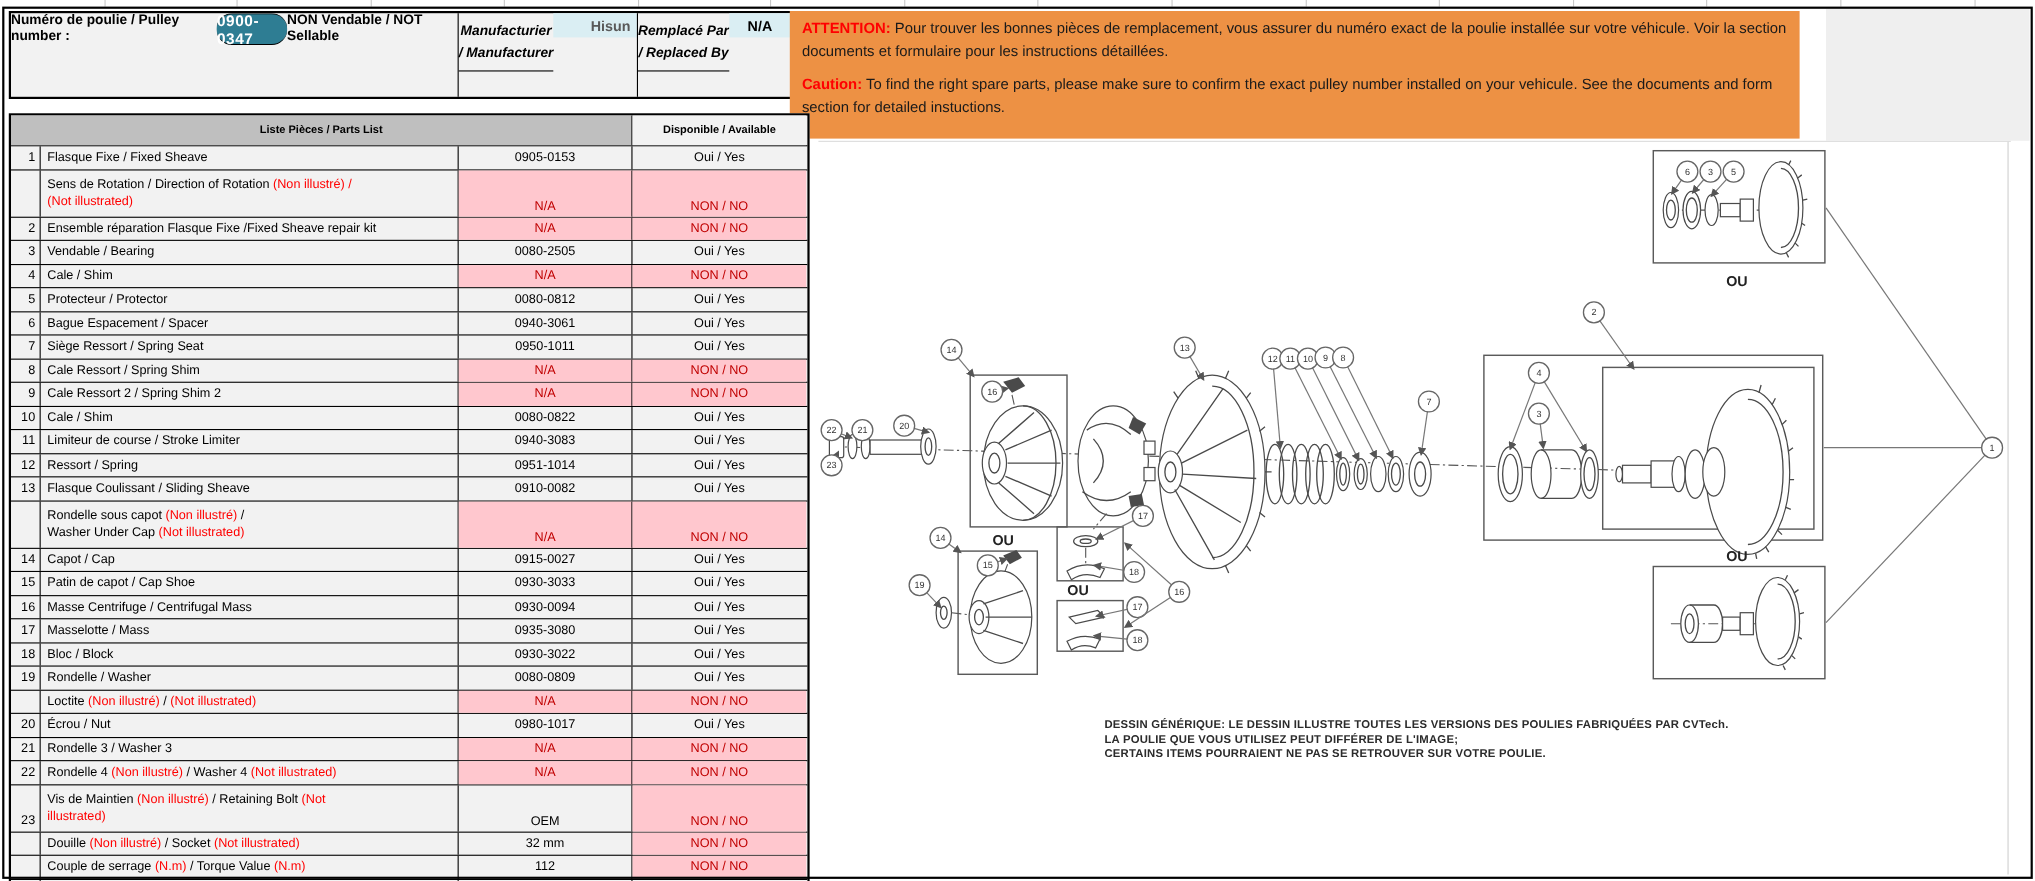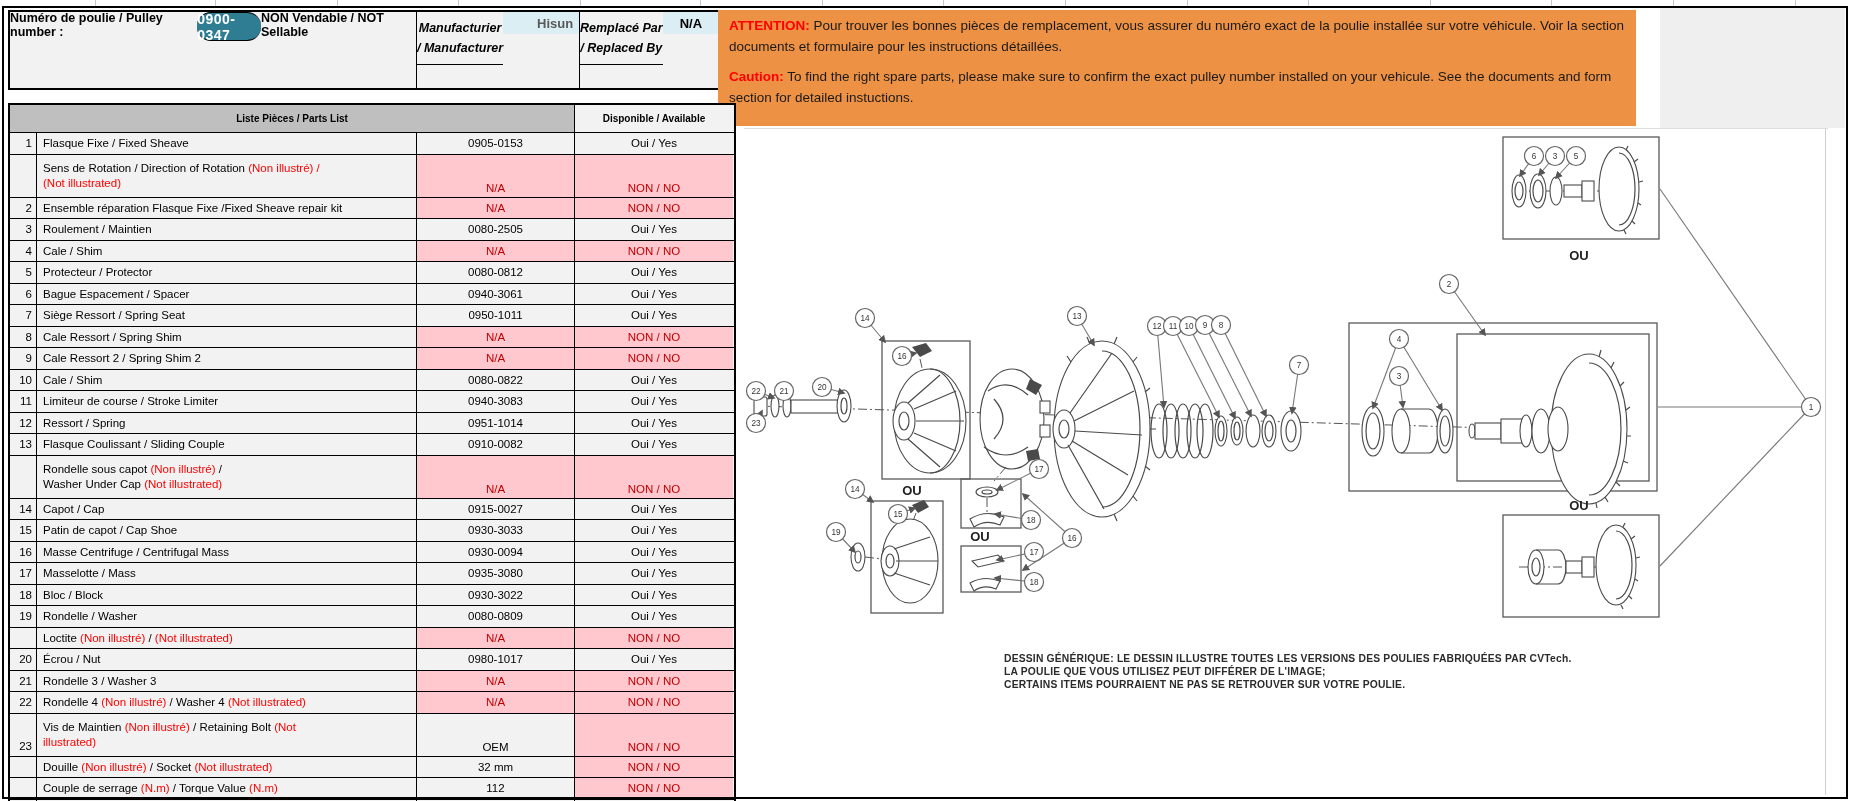--- a/index.html
+++ b/index.html
@@ -141,21 +141,21 @@
           <div class="pc pc-num">2</div>
           <div class="pc pc-desc">
             <div><span>Ensemble réparation Flasque Fixe /Fixed Sheave repair kit</span></div>
           </div>
           <div class="pc pc-part pink">N/A</div>
           <div class="pc pc-avail pink">NON / NO</div>
         </div>
         <div class="prow">
           <div class="pc pc-num">3</div>
           <div class="pc pc-desc">
-            <div><span>Roulement / Maintien</span></div>
+            <div><span>Vendable / Bearing</span></div>
           </div>
           <div class="pc pc-part">0080-2505</div>
           <div class="pc pc-avail">Oui / Yes</div>
         </div>
         <div class="prow">
           <div class="pc pc-num">4</div>
           <div class="pc pc-desc">
             <div><span>Cale / Shim</span></div>
           </div>
           <div class="pc pc-part pink">N/A</div>
@@ -221,21 +221,21 @@
           <div class="pc pc-num">12</div>
           <div class="pc pc-desc">
             <div><span>Ressort / Spring</span></div>
           </div>
           <div class="pc pc-part">0951-1014</div>
           <div class="pc pc-avail">Oui / Yes</div>
         </div>
         <div class="prow">
           <div class="pc pc-num">13</div>
           <div class="pc pc-desc">
-            <div><span>Flasque Coulissant / Sliding Couple</span></div>
+            <div><span>Flasque Coulissant / Sliding Sheave</span></div>
           </div>
           <div class="pc pc-part">0910-0082</div>
           <div class="pc pc-avail">Oui / Yes</div>
         </div>
         <div class="prow tall">
           <div class="pc pc-num"></div>
           <div class="pc pc-desc">
             <div><span>Rondelle sous capot </span><span class="redtxt">(Non illustré)</span><span> /</span><br><span>Washer Under Cap </span><span class="redtxt">(Not illustrated)</span></div>
           </div>
           <div class="pc pc-part pink">N/A</div>

